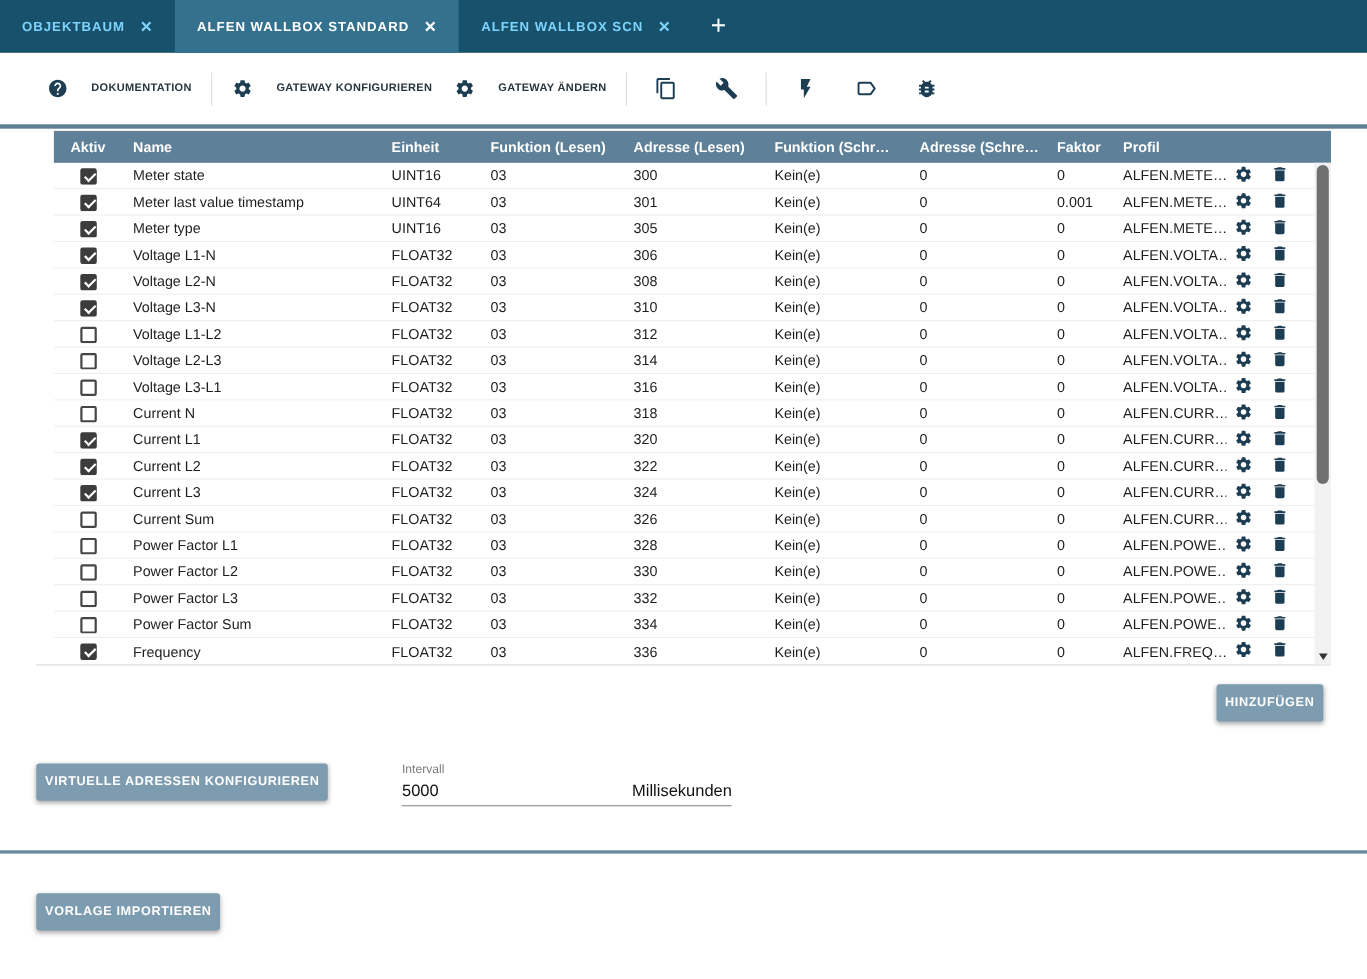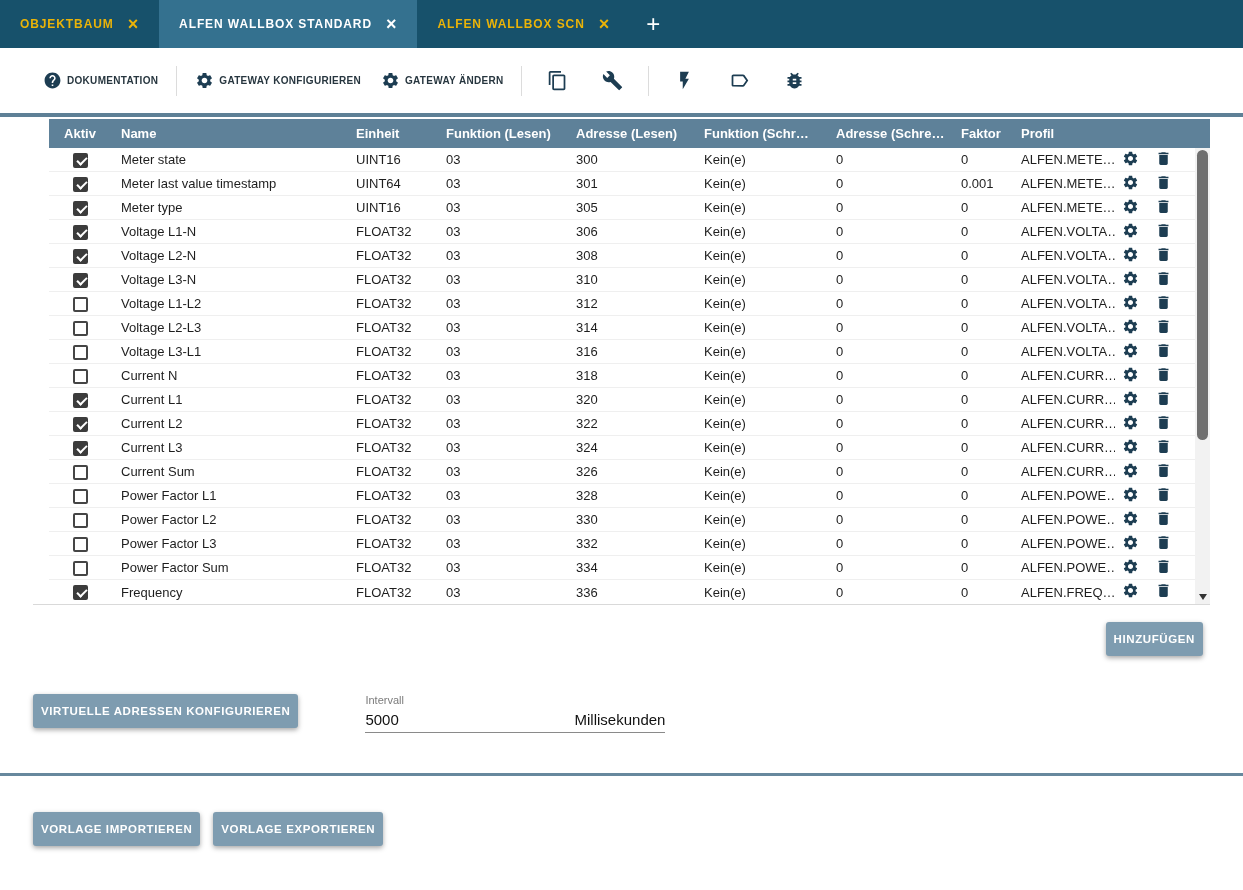--- a/index.html
+++ b/index.html
@@ -10,40 +10,40 @@
     font-family:"Liberation Sans", sans-serif;
     color:#222;
   }
 
   
   .tabbar {
     height:48px; background:#17516b; display:flex; align-items:stretch;
   }
   .tab {
     display:flex; align-items:center; gap:14px; padding:0 20px;
-    font-size:12px; font-weight:bold; letter-spacing:.9px; color:#eab308;
+    font-size:12px; font-weight:bold; letter-spacing:.9px; color:#7dd3fc;
     cursor:pointer; white-space:nowrap;
   }
   .tab.active { background:#34718f; color:#ffffff; }
   .tab-close { font-size:18px; font-weight:bold; line-height:1; }
   .add-tab {
     display:flex; align-items:center; padding:0 16px; color:#ffffff;
     font-size:24px; font-weight:normal; cursor:pointer; background:none; border:none;
   }
 
   
   .header {
     height:65px; display:flex; align-items:center; padding:0 33px;
   }
   .page-title {
     font-size:22px; font-weight:bold; color:#1a4f6d; margin:0; margin-right:auto;
   }
   .toolbar { display:flex; align-items:center; }
   .tool-action {
-    display:flex; align-items:center; gap:5px; padding:0 10px; cursor:pointer;
+    display:flex; align-items:center; gap:21px; padding:0 10px; cursor:pointer;
     background:none; border:none;
   }
   .tool-label {
     font-size:10px; font-weight:bold; letter-spacing:.3px; color:#27363f; white-space:nowrap;
   }
   .vdiv { width:1px; height:30px; background:#dcdcdc; margin:0 8px; }
   .icon-only {
     background:none; border:none; padding:0; margin:0 17px; cursor:pointer;
     display:flex; align-items:center;
   }
@@ -742,14 +742,13 @@
         <span class="interval-unit">Millisekunden</span>
       </div>
     </div>
   </div>
 </div>
 
 <div class="bottom-rule"></div>
 
 <div class="bottom-bar">
   <button class="btn">VORLAGE IMPORTIEREN</button>
-  <button class="btn">VORLAGE EXPORTIEREN</button>
 </div>
 
 </body></html>

